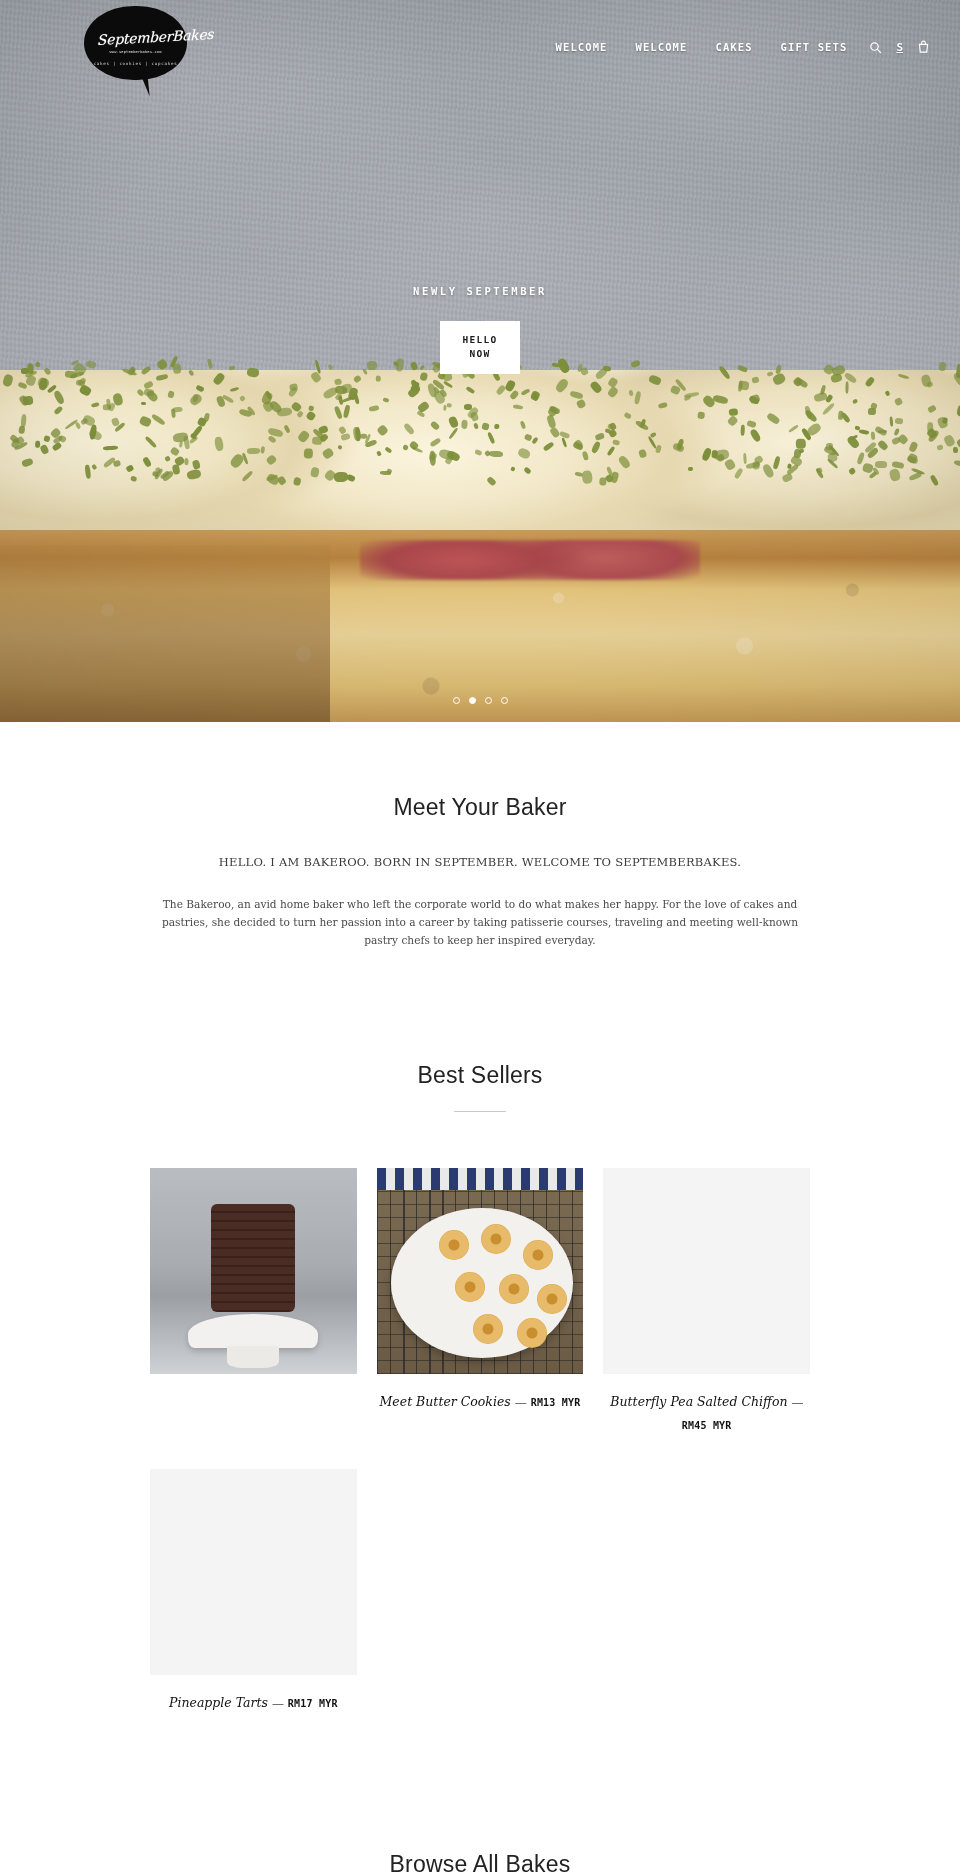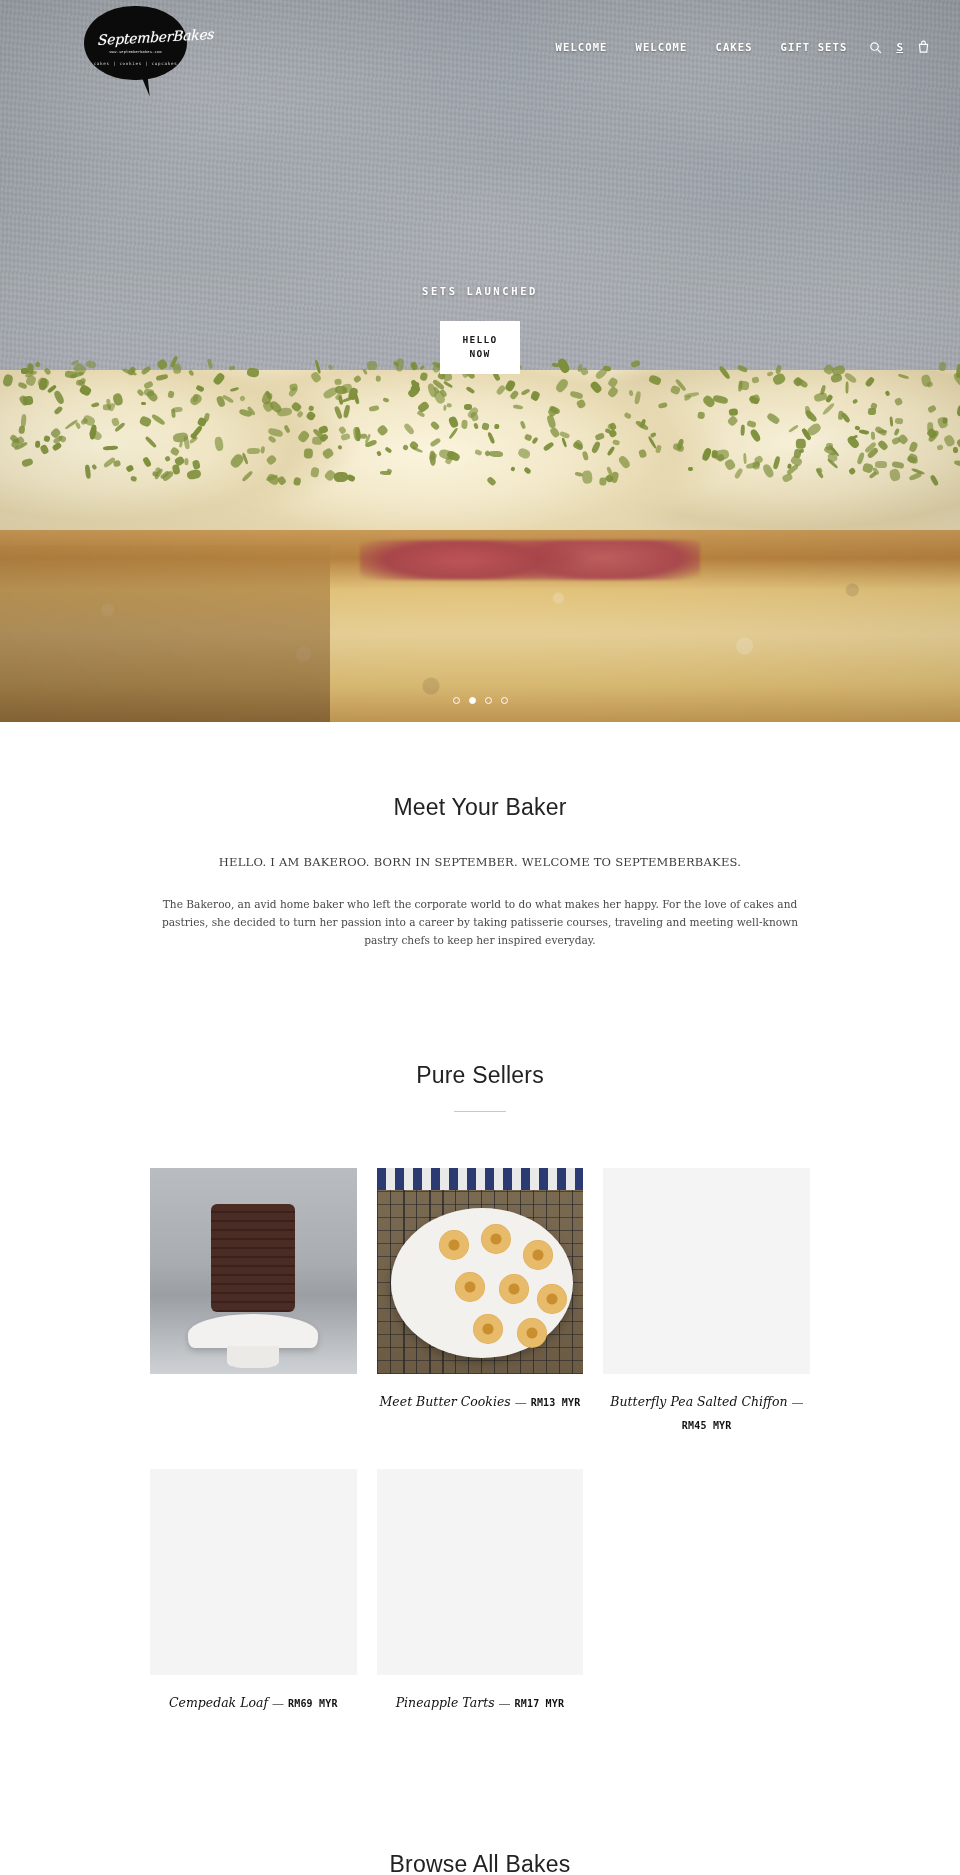--- a/index.html
+++ b/index.html
@@ -820,21 +820,21 @@
       <a class="navicon" href="#" aria-label="Cart">
         <svg width="13" height="14" viewBox="0 0 16 17" fill="none" stroke="#fff" stroke-width="1.4">
           <path d="M3 5.2h10l-1 9.6H4L3 5.2z"></path>
             <path d="M5.7 5.2V3.6a2.3 2.3 0 0 1 4.6 0v1.6"></path>
         </svg>
       </a>
     </nav>
   </header>
 
   <div class="hero-copy">
-    <div class="eyebrow">SETS LAUNCHED</div>
+    <div class="eyebrow">NEWLY SEPTEMBER</div>
     <a class="shopnow" href="#">
       <span>HELLO</span><br>
       <span>NOW</span>
     </a>
   </div>
 
   <div class="dots">
     <span class="dot"></span>
     <span class="dot active"></span>
     <span class="dot"></span>
@@ -842,21 +842,21 @@
   </div>
 </section>
 
 <section class="section intro-wrap">
   <h2 class="sec-title">Meet Your Baker</h2>
   <p class="lede">HELLO. I AM BAKEROO. BORN IN SEPTEMBER. WELCOME TO SEPTEMBERBAKES.</p>
   <p class="body-copy">The Bakeroo, an avid home baker who left the corporate world to do what makes her happy. For the love of cakes and pastries, she decided to turn her passion into a career by taking patisserie courses, traveling and meeting well-known pastry chefs to keep her inspired everyday.</p>
 </section>
 
 <section class="section best-wrap">
-  <h2 class="sec-title">Pure Sellers</h2>
+  <h2 class="sec-title">Best Sellers</h2>
   <div class="rule"></div>
 
   <div class="grid">
 
     <a class="card" href="#">
       <div class="thumb th-brookies">
         <span class="plate"></span>
           <span class="stem"></span>
           <span class="stack"></span>
       </div>
@@ -888,29 +888,20 @@
     <a class="card" href="#">
       <div class="thumb th-empty"></div>
       <div class="caption">
         <span class="pname">Butterfly Pea Salted Chiffon</span>
         <span class="dash">—</span>
         <span class="price">RM45 MYR</span>
         <span class="vmark"></span>
       </div>
     </a>
 
-    <a class="card" href="#">
-      <div class="thumb th-empty"></div>
-      <div class="caption">
-        <span class="pname">Cempedak Loaf</span>
-        <span class="dash">—</span>
-        <span class="price">RM69 MYR</span>
-        <span class="vmark"></span>
-      </div>
-    </a>
 
     <a class="card" href="#">
       <div class="thumb th-empty"></div>
       <div class="caption">
         <span class="pname">Pineapple Tarts</span>
         <span class="dash">—</span>
         <span class="price">RM17 MYR</span>
         <span class="vmark"></span>
       </div>
     </a>

